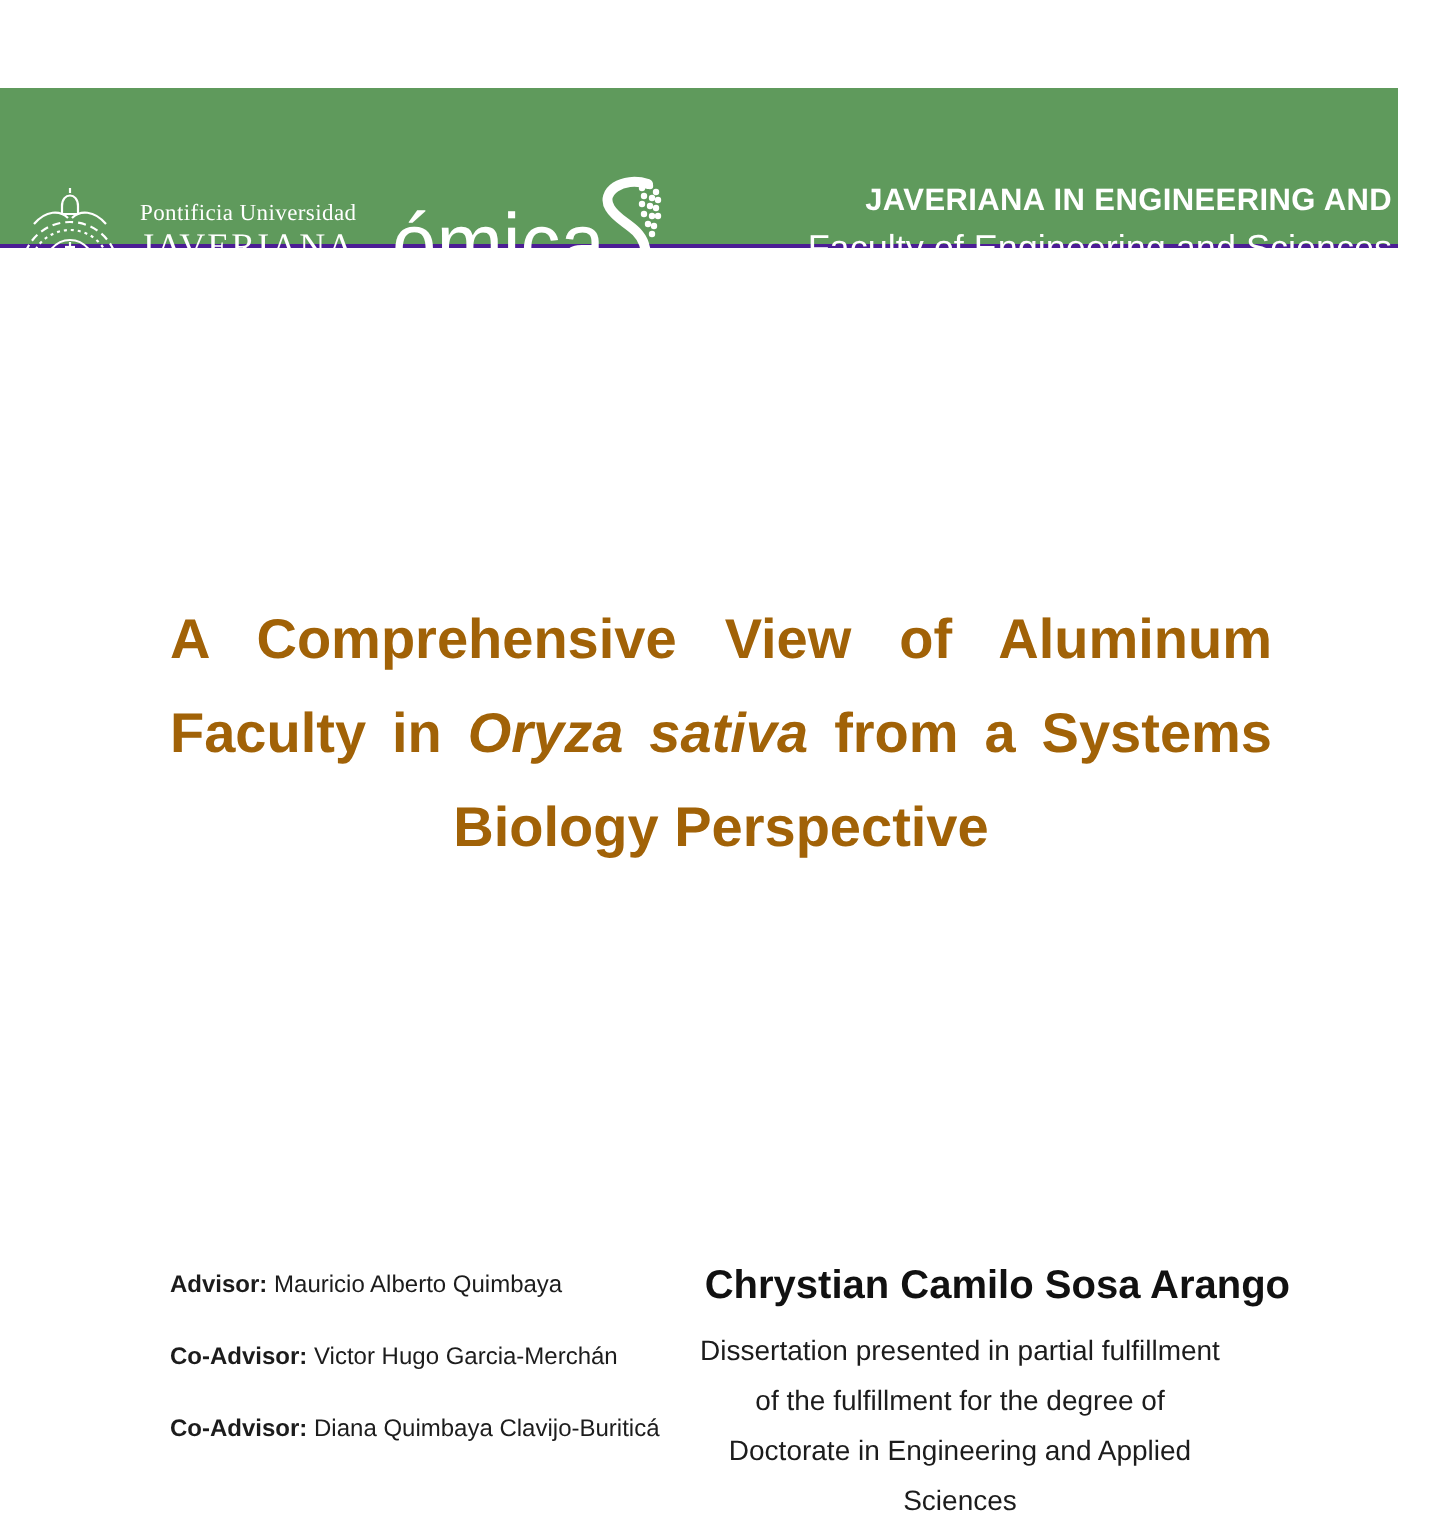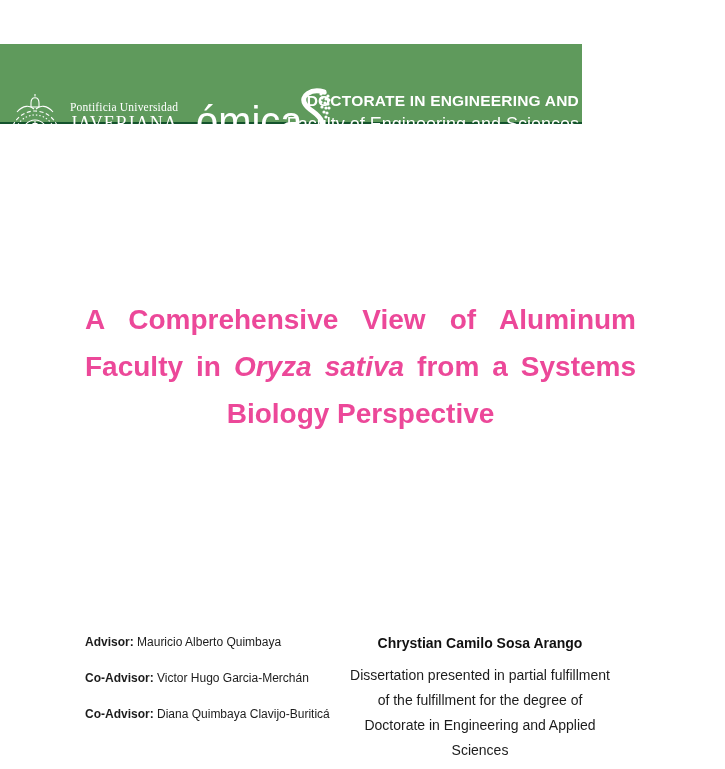--- a/index.html
+++ b/index.html
@@ -5,55 +5,55 @@
   html,body{margin:0;padding:0;background:#fff;}
   #page{
     position:relative;
     width:725px;height:769px;
     background:#ffffff;
     overflow:hidden;
     font-family:"Liberation Sans", sans-serif;
   }
   
   .band{
-    position:absolute;left:0;top:44px;width:582px;height:78px;
+    position:absolute;left:0;top:44px;width:699px;height:78px;
     background:#5f9a5c;
-    border-bottom:2px solid #14532d;
+    border-bottom:2px solid #4c1d95;
   }
   .crest{position:absolute;left:8px;top:49px;}
   .uni{position:absolute;left:70px;top:57px;width:106px;color:#fff;
        font-family:"Liberation Serif", serif;}
   .uni-pre{font-size:11.5px;line-height:13px;letter-spacing:.2px;white-space:nowrap;}
   .uni-name{font-size:17.5px;line-height:19px;letter-spacing:1px;font-variant:small-caps;
             font-size:18px;white-space:nowrap;}
   .uni-city{font-size:8px;text-align:right;margin-top:-1px;padding-right:2px;}
   .omicas-word{
     position:absolute;left:196px;top:57px;color:#fff;
     font-size:42px;line-height:42px;font-weight:normal;letter-spacing:0;
     transform:scaleX(.95);transform-origin:left top;
   }
   .omicas-s{position:absolute;left:291px;top:44px;}
   .program{position:absolute;right:3px;top:46px;text-align:right;color:#fff;}
   .program-bold{font-size:15.5px;font-weight:bold;line-height:22px;letter-spacing:.2px;}
   .program-faculty{font-size:18px;line-height:23px;margin-top:1px;}
   
   .title-block{
     position:absolute;left:85px;top:296px;width:551px;
-    color:#ec4899;font-weight:bold;font-size:28px;line-height:47px;
+    color:#a16207;font-weight:bold;font-size:28px;line-height:47px;
   }
   .t-line{height:47px;}
   .t-just{text-align:justify;text-align-last:justify;}
   .t-left{text-align:center;}
   
   .advisors{position:absolute;left:85px;top:632px;width:330px;color:#1c1c1c;font-size:12px;}
   .adv-row{height:36px;line-height:20px;white-space:nowrap;}
   .adv-row b{font-weight:bold;}
   .author-name{
-    position:absolute;right:80px;top:635px;width:330px;text-align:center;
-    color:#111;font-weight:bold;font-size:14px;line-height:17px;white-space:nowrap;
+    position:absolute;right:80px;top:635px;width:330px;text-align:right;
+    color:#111;font-weight:bold;font-size:20px;line-height:17px;white-space:nowrap;
   }
   .author-lines{
     position:absolute;right:80px;top:663px;width:330px;text-align:center;
     color:#1c1c1c;font-size:14px;line-height:25px;
   }
 </style>
 </head>
 <body>
 
 <div id="page">
@@ -103,21 +103,21 @@
       </g>
       <g stroke="#ffffff" fill="none">
         <path d="M7,59 L27,69" stroke-width="2" stroke-dasharray="4 2.5"></path>
         <path d="M25,58 L6,70" stroke-width="2" stroke-dasharray="4 2.5"></path>
         <path d="M16,71 L16,77" stroke-width="1.5" stroke-dasharray="1.5 1.8"></path>
       </g>
       <circle cx="16" cy="76" r="1.8" fill="#ffffff"></circle>
     </svg>
 
     <div class="program">
-      <div class="program-bold">DOCTORATE IN ENGINEERING AND</div>
+      <div class="program-bold">JAVERIANA IN ENGINEERING AND</div>
       <div class="program-faculty">Faculty of Engineering and Sciences</div>
     </div>
   </header>
 
   <main class="title-block">
     <div class="t-line t-just">A Comprehensive View of Aluminum</div>
     <div class="t-line t-just">
       <span>Faculty in</span>
       <i>Oryza sativa</i>
       <span>from a Systems</span>

